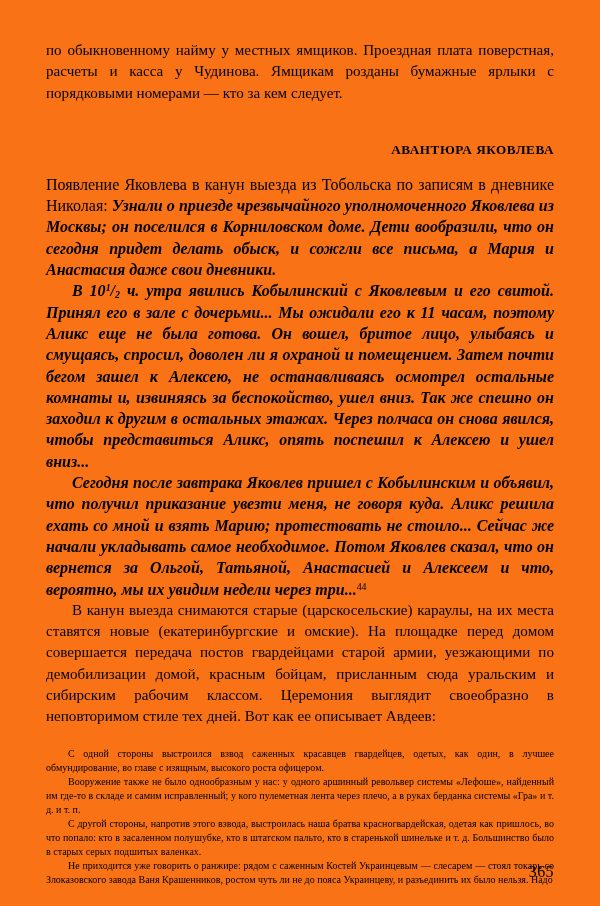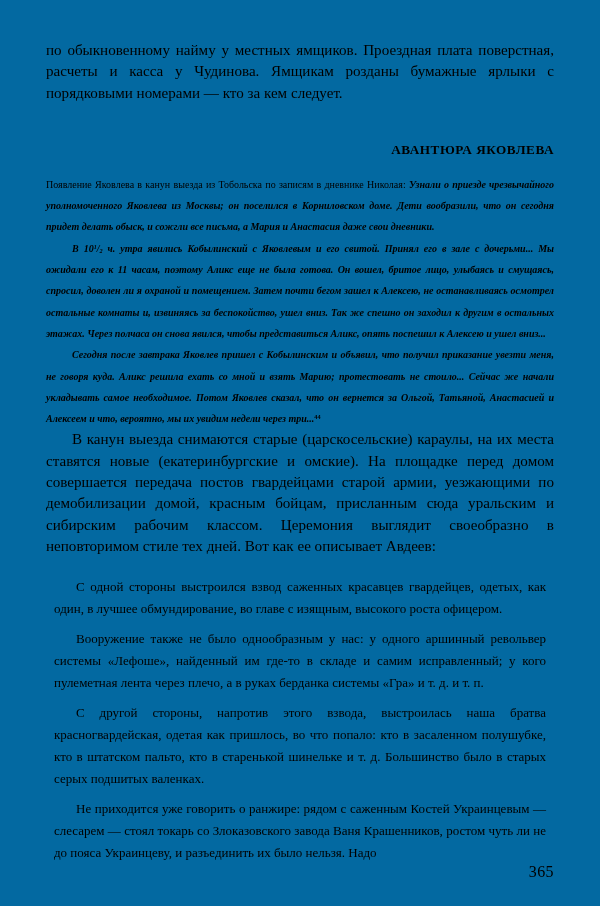--- a/index.html
+++ b/index.html
@@ -4,21 +4,21 @@
 <style>
   html, body {
     margin: 0;
     padding: 0;
     background: #ffffff;
   }
   .page {
     position: relative;
     width: 600px;
     height: 906px;
-    background: #0369a1;
+    background: #f97316;
     overflow: hidden;
     font-family: "Liberation Serif", "DejaVu Serif", serif;
     color: #000000;
   }
   .content {
     position: absolute;
     left: 46px;
     top: 40px;
     width: 508px;
   }
@@ -44,21 +44,21 @@
     line-height: 17px;
     text-align: right;
     text-transform: none;
   }
   .gap-before-heading { height: 37px; }
   .gap-after-heading  { height: 16px; }
 
   
   p.diary {
     margin: 0;
-    font-size: 10px;
+    font-size: 16px;
     line-height: 21.3px;
     font-style: italic;
     font-weight: bold;
     text-align: justify;
     text-justify: inter-word;
   }
   p.diary.indent { text-indent: 26px; }
   .diary-lead {
     font-style: normal;
     font-weight: normal;
@@ -79,30 +79,30 @@
   }
   .frac sup { vertical-align: 0.48em; }
   .frac sub { vertical-align: -0.18em; }
   .frac .slash { font-style: italic; }
 
   
   sup.fnref {
     font-size: 0.62em;
     vertical-align: 0.46em;
     font-style: normal;
-    font-weight: bold;
+    font-weight: normal;
     line-height: 0;
   }
 
   
   .smallblock { margin-top: 19px; }
   p.small {
-    margin: 8px;
-    font-size: 13px;
-    line-height: 22px;
+    margin: 0;
+    font-size: 10px;
+    line-height: 14px;
     text-align: justify;
     text-justify: inter-word;
   }
   p.small.indent { text-indent: 22px; }
 
   
   .folio {
     position: absolute;
     right: 46px;
     bottom: 26px;

